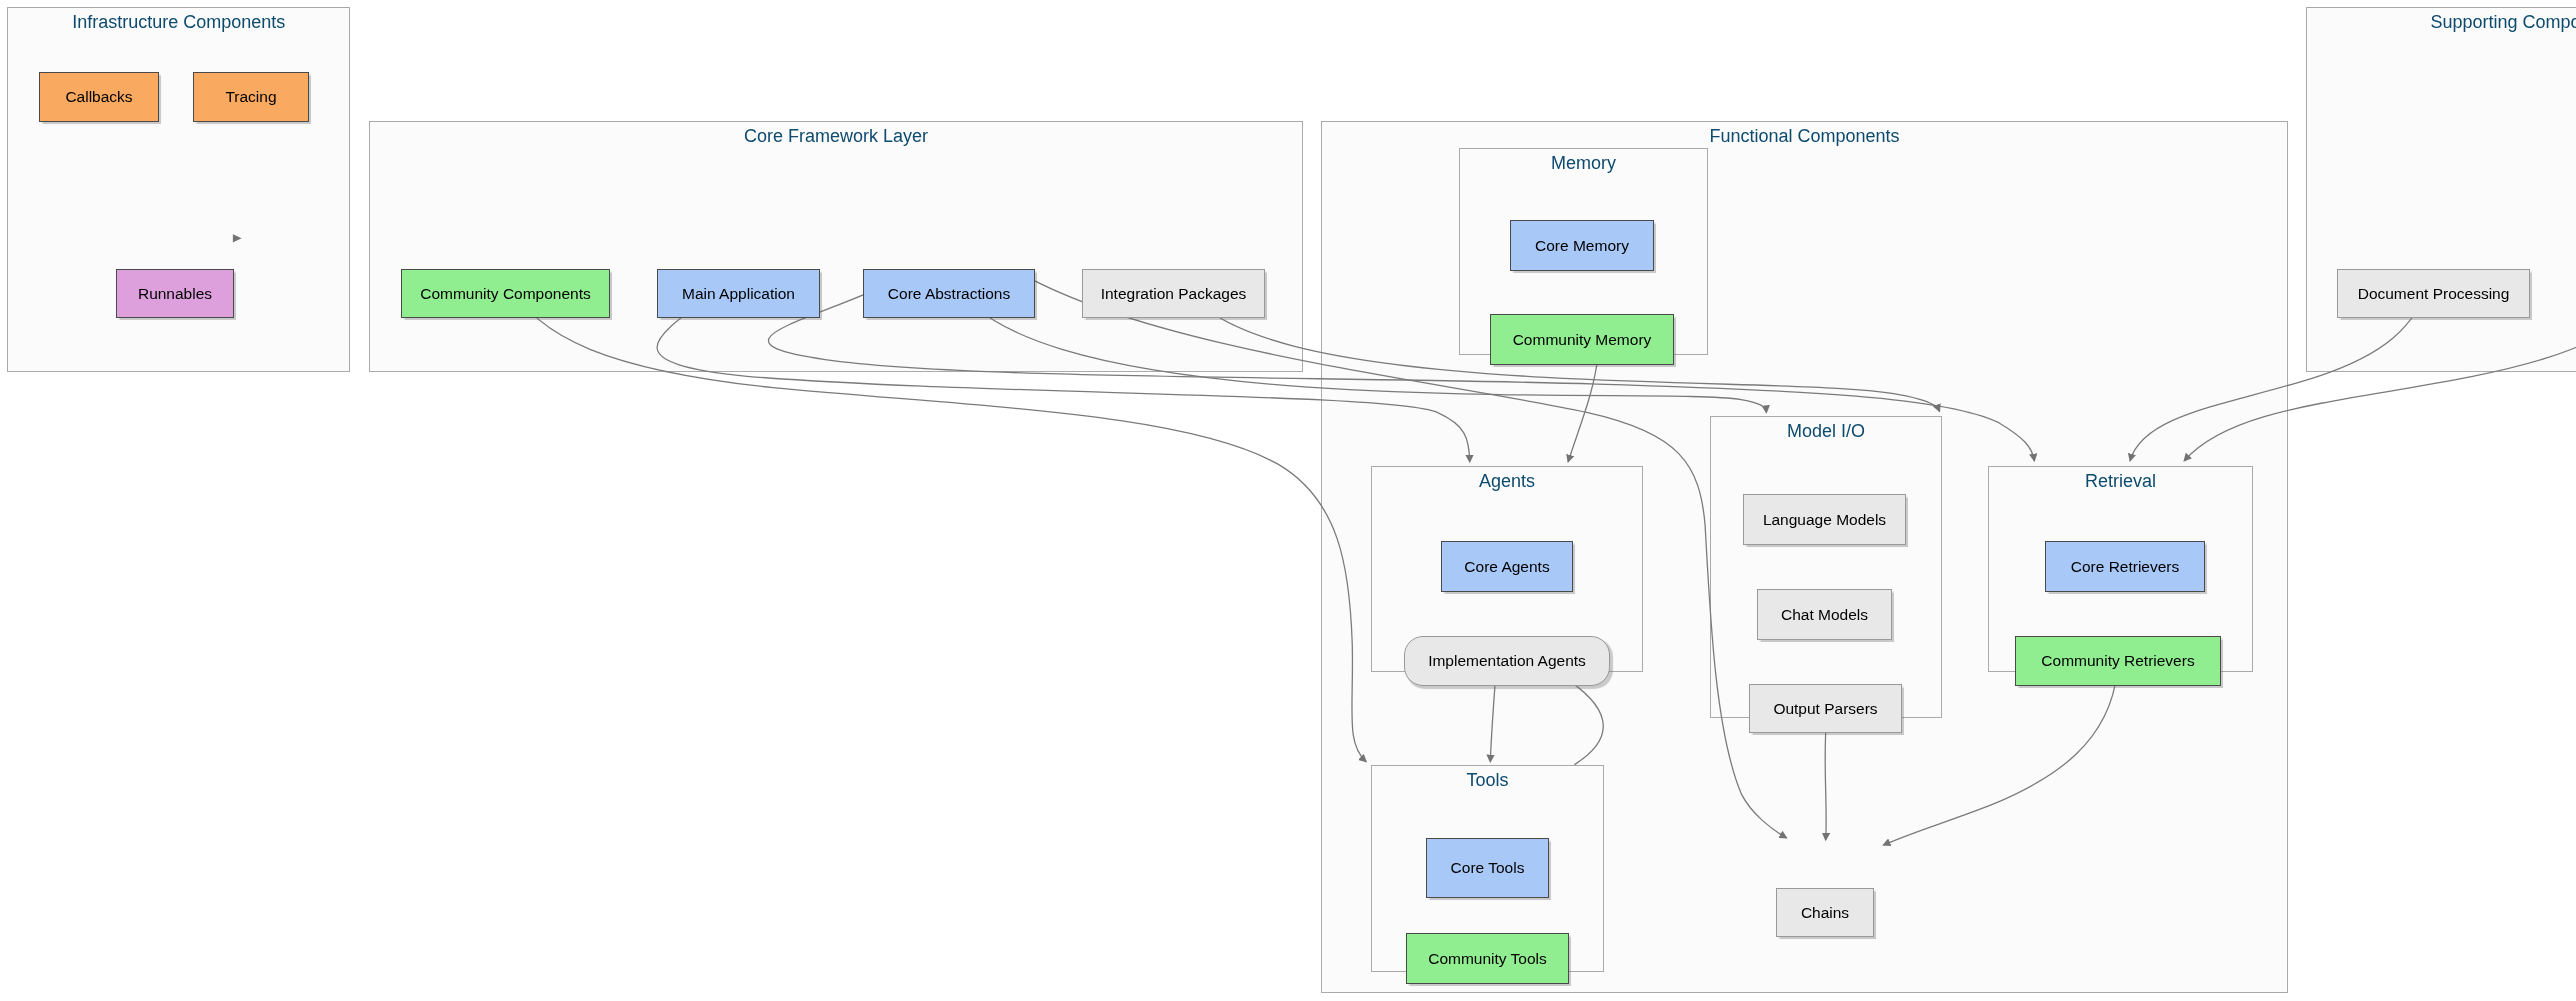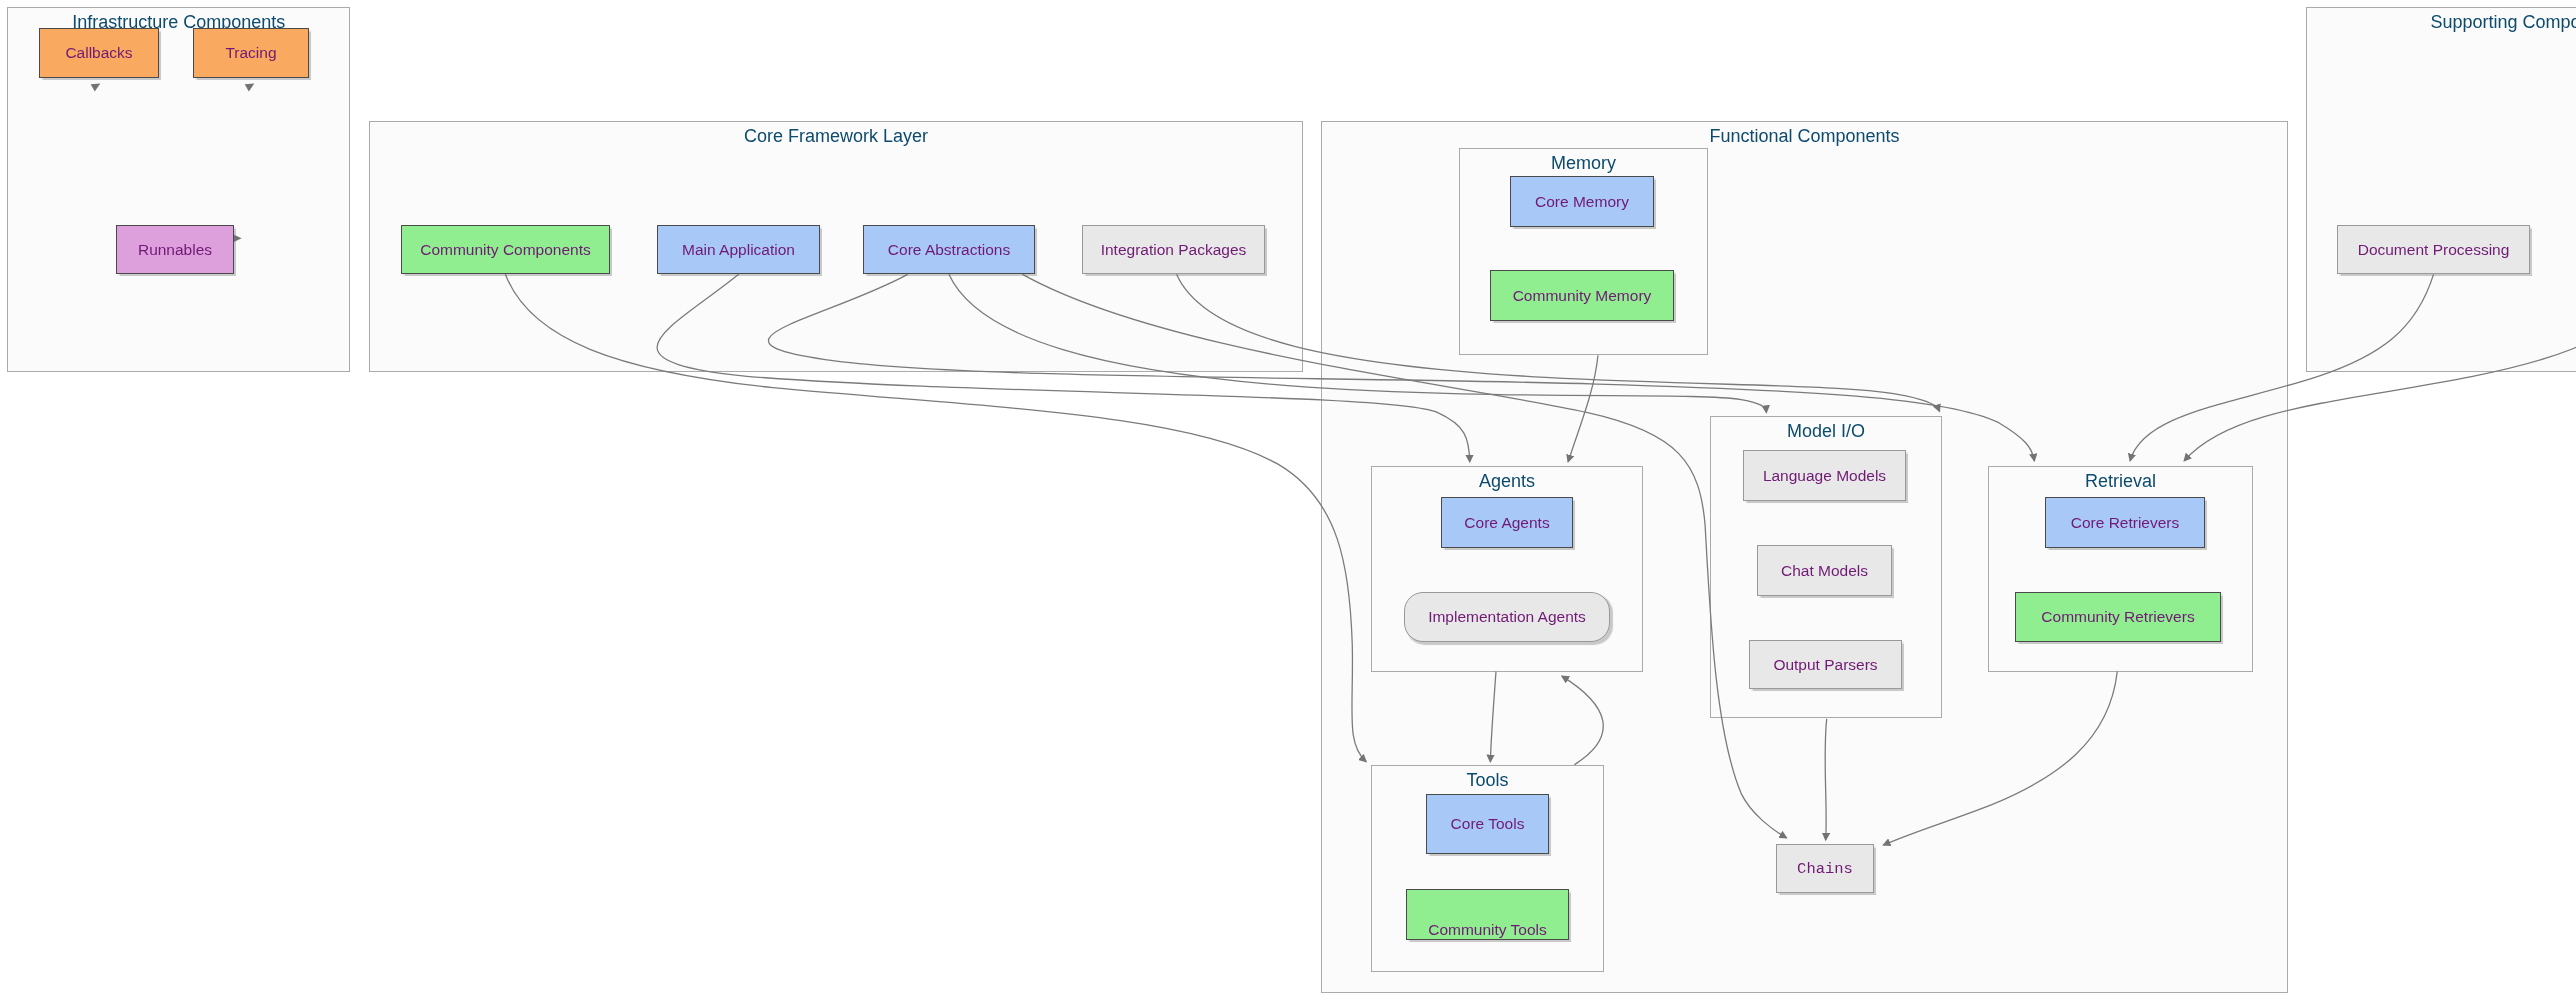--- a/index.html
+++ b/index.html
@@ -2,22 +2,22 @@
 <html style="font-size:8.2px"><head>
 <meta charset="utf-8">
 <style>
   html,body{margin:0;padding:0;background:#ffffff;width:2755px;height:1002px;
     font-family:"Liberation Sans","DejaVu Sans",sans-serif;}
   #diagram{position:relative;width:2755px;height:1002px;overflow:hidden;background:#ffffff;}
   .cluster{position:absolute;background:#fbfbfb;border:1px solid #aaaaaa;box-sizing:border-box;}
   .cluster-label{position:absolute;top:4.1px;left:0;width:100%;text-align:center;
     font-size:18px;color:#0c4a6e;white-space:nowrap;}
   .node{position:absolute;display:flex;align-items:center;justify-content:center;
-    box-sizing:border-box;border:1.3px solid #4a4a4a;font-size:15.5px;color:#701a75;
-    box-shadow:2.1px 2.1px 1px rgba(110,110,110,0.35);white-space:nowrap;}
+    box-sizing:border-box;border:1.3px solid #4a4a4a;font-size:15.5px;color:#000000;
+    box-shadow:2.1px 2.1px 1px rgba(110,110,110,0.35);white-space:nowrap;margin-top:44px;}
   .node.gray{border-color:#999999;}
   #edges{position:absolute;left:0;top:0;z-index:3;}
   .cluster{z-index:1;}
   .node{z-index:4;}
 </style>
 </head>
 <body>
 
 <div id="diagram">
   <svg id="edges" width="2755" height="1002" viewBox="0 0 5348 1944" xmlns="http://www.w3.org/2000/svg">
@@ -115,23 +115,23 @@
     </div>
     <div class="node" style="left: 2045px; top: 497px; width: 160px; height: 51px; background: rgb(168, 200, 248);">
       <span>Core Retrievers</span>
     </div>
     <div class="node" style="left: 2015px; top: 592px; width: 206px; height: 50px; background: rgb(144, 238, 144);">
       <span>Community Retrievers</span>
     </div>
     <div class="node" style="left: 1426px; top: 794px; width: 123px; height: 60px; background: rgb(168, 200, 248);">
       <span>Core Tools</span>
     </div>
-    <div class="node" style="left: 1406px; top: 889px; width: 163px; height: 51px; background: rgb(144, 238, 144); align-items: flex-end;">
+    <div class="node" style="left: 1406px; top: 889px; width: 163px; height: 51px; background: rgb(144, 238, 144);">
       <span>Community Tools</span>
     </div>
-    <div class="node gray" style="left: 1776px; top: 844px; width: 98px; height: 49px; background: rgb(232, 232, 232); font-family: Liberation Mono, monospace;">
+    <div class="node gray" style="left: 1776px; top: 844px; width: 98px; height: 49px; background: rgb(232, 232, 232);">
       <span>Chains</span>
     </div>
     <div class="node gray" style="left: 2337px; top: 225px; width: 193px; height: 49px; background: rgb(232, 232, 232);">
       <span>Document Processing</span>
     </div>
   </div>
 
 
 </body></html>

